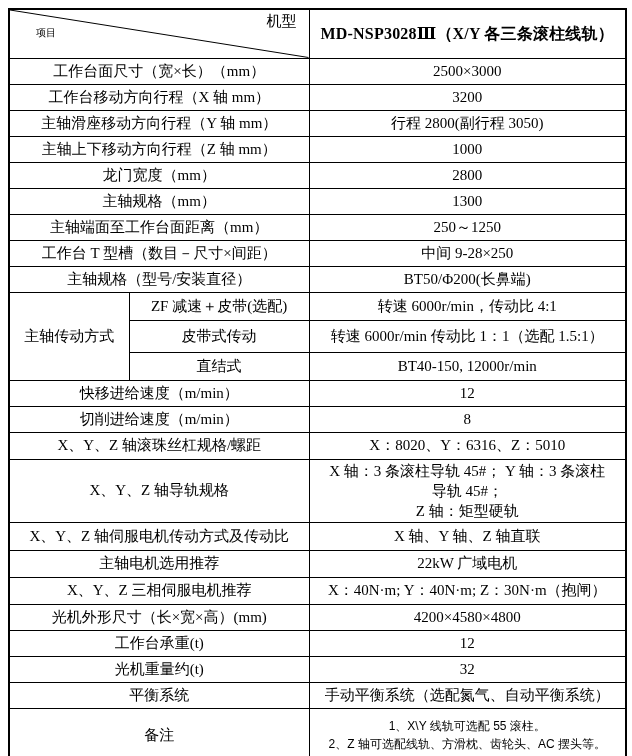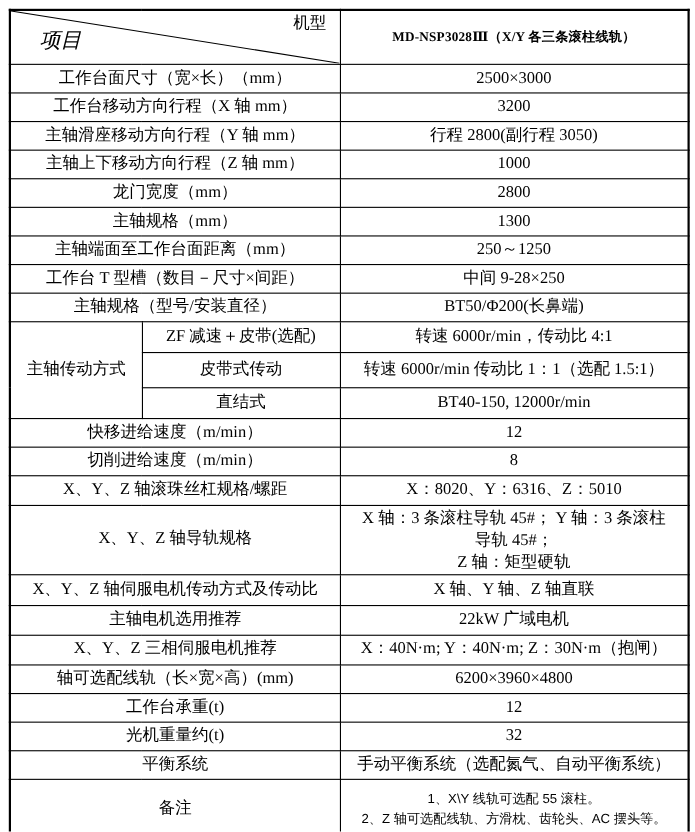--- a/index.html
+++ b/index.html
@@ -43,25 +43,25 @@
     position:relative;
     padding:0;
   }
   td.corner svg{
     position:absolute;left:0;top:0;width:100%;height:100%;display:block;
   }
   .corner-top{
     position:absolute;top:2px;right:12px;font-size:15px;margin-left:42px;
   }
   .corner-bottom{
-    position:absolute;bottom:8px;left:26px;font-size:19px;font-style:italic;
+    position:absolute;bottom:18px;left:26px;font-size:10px;
   }
   td.model{
     font-weight:bold;
-    font-size:12px;
+    font-size:16px;
     letter-spacing:0.2px;
   }
   td.note-val{
     font-family:"Liberation Sans","DejaVu Sans",sans-serif;
     font-weight:normal;
     font-size:12px;
   }
   td.note-val .nline{margin:3px 0;}
   td.rail-val .rline{line-height:20px;}
 </style>
@@ -166,22 +166,22 @@
   </tr>
   <tr class="h-motor">
     <td colspan="2">主轴电机选用推荐</td>
     <td>22kW 广域电机</td>
   </tr>
   <tr class="h-3servo">
     <td colspan="2">X、Y、Z 三相伺服电机推荐</td>
     <td>X：40N·m; Y：40N·m; Z：30N·m（抱闸）</td>
   </tr>
   <tr>
-    <td colspan="2">轴可选配线轨（长×宽×高）(mm)</td>
-    <td>6200×3960×4800</td>
+    <td colspan="2">光机外形尺寸（长×宽×高）(mm)</td>
+    <td>4200×4580×4800</td>
   </tr>
   <tr>
     <td colspan="2">工作台承重(t)</td>
     <td>12</td>
   </tr>
   <tr>
     <td colspan="2">光机重量约(t)</td>
     <td>32</td>
   </tr>
   <tr>

